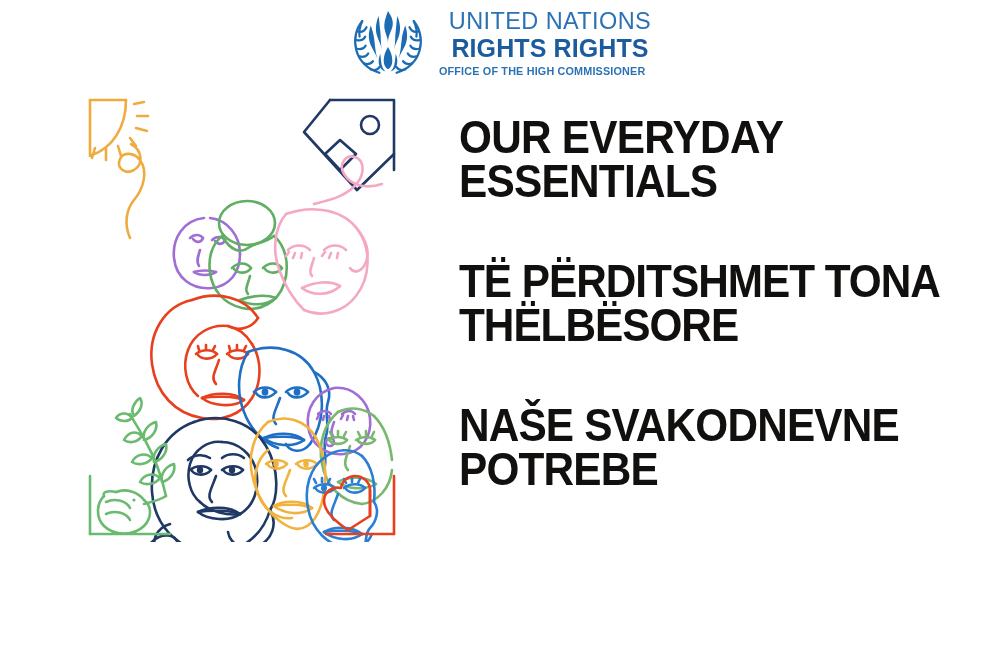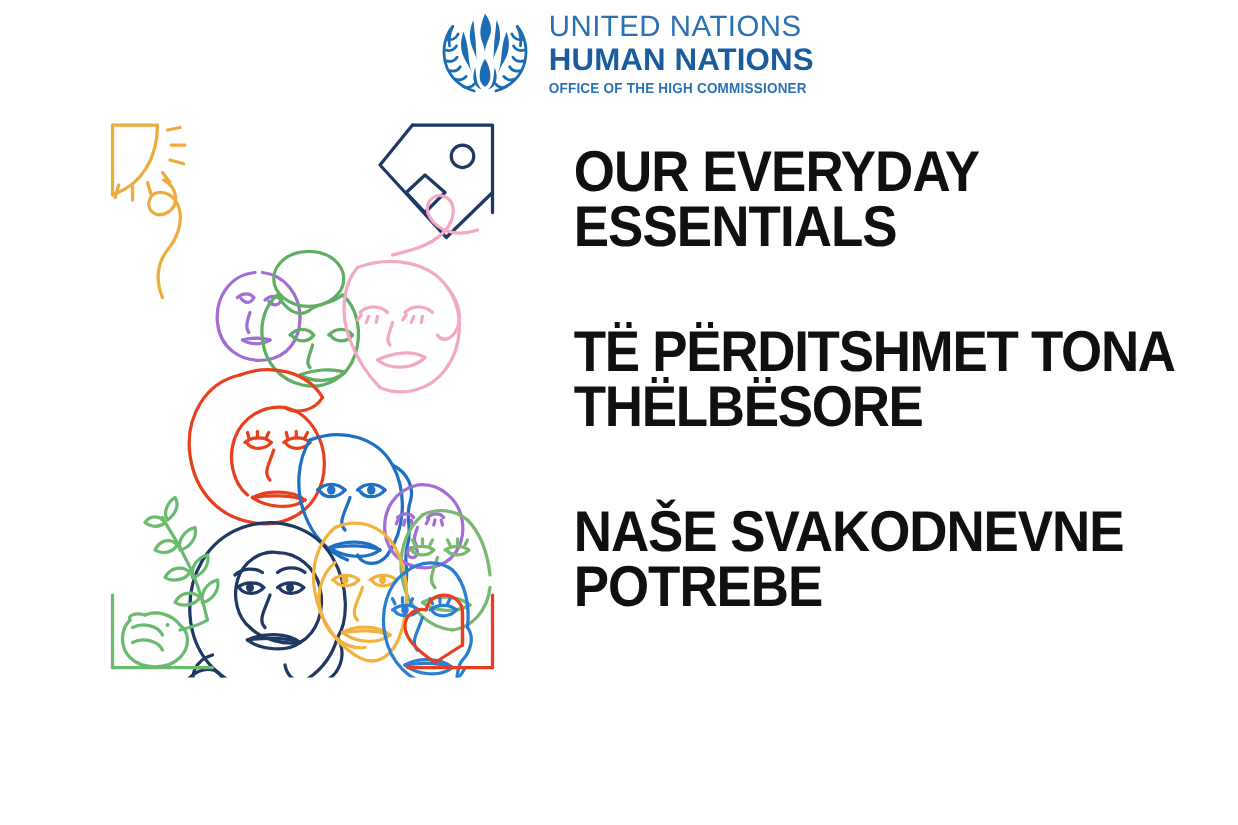--- a/index.html
+++ b/index.html
@@ -21,20 +21,21 @@
   }
 
   
   .logo-block {
     position: absolute;
     left: 345px;
     top: 4px;
     display: flex;
     align-items: flex-start;
     gap: 8px;
+    text-align: center;
   }
   .logo-emblem {
     width: 86px;
     height: 76px;
     flex: 0 0 auto;
     display: block;
   }
   .logo-words {
     padding-top: 6px;
     line-height: 1;
@@ -139,21 +140,21 @@
           <path d="M86.5 42 C82.5 43 78.5 41.5 76.5 38"></path>
           <path d="M86 52 C82 53 78 52 76 48.5"></path>
           <path d="M83 61 C79 62 75 61 73 57.5"></path>
           <path d="M78 69 C74 70.5 70 69.5 67.5 66.5"></path>
           <path d="M70 76 C66 77.5 62 76.5 60 73.5"></path>
         </g>
       </svg>
     </span>
     <span class="logo-words">
       <span class="logo-line1">UNITED NATIONS</span>
-      <span class="logo-line2">HUMAN NATIONS</span>
+      <span class="logo-line2">RIGHTS RIGHTS</span>
       <span class="logo-line3">OFFICE OF THE HIGH COMMISSIONER</span>
     </span>
   </div>
 
   <div class="illustration">
     <svg viewBox="0 0 330 450" xmlns="http://www.w3.org/2000/svg" aria-hidden="true" fill="none" stroke-width="2.6" stroke-linecap="round" stroke-linejoin="round">
 
       <g stroke="#eeab3e">
         <path d="M8 8 L44 8"></path>
         <path d="M8 8 L8 64"></path>

